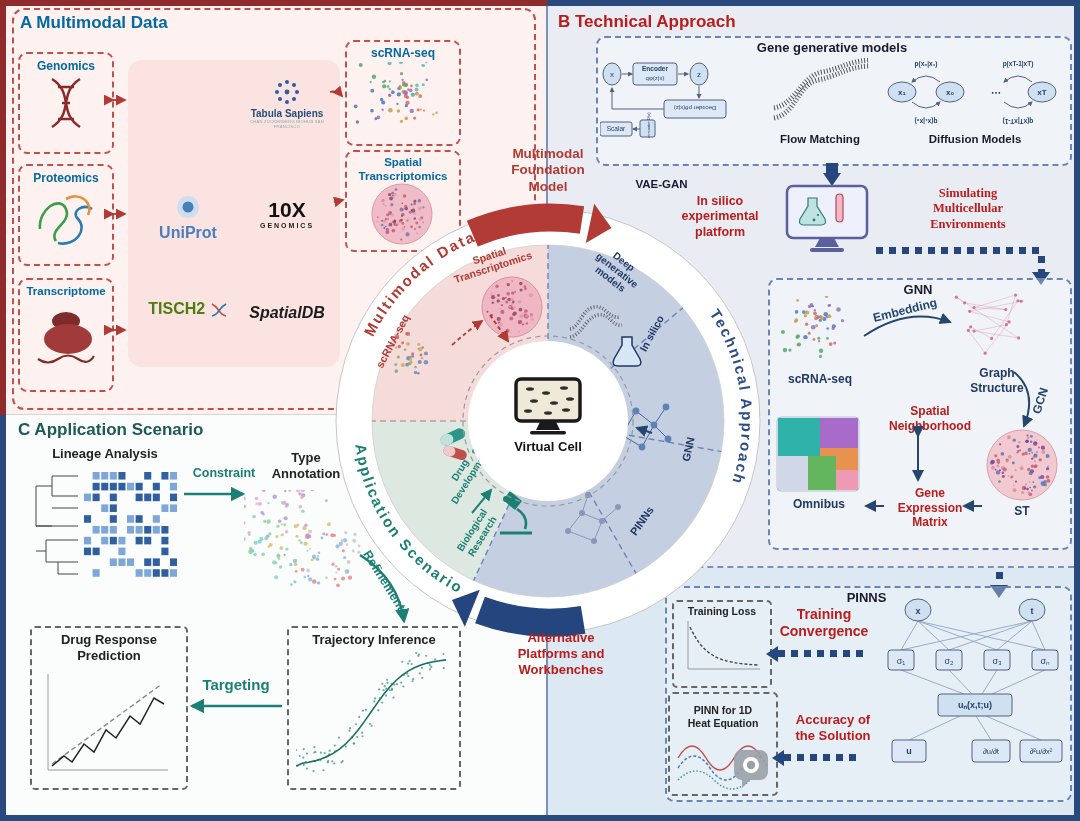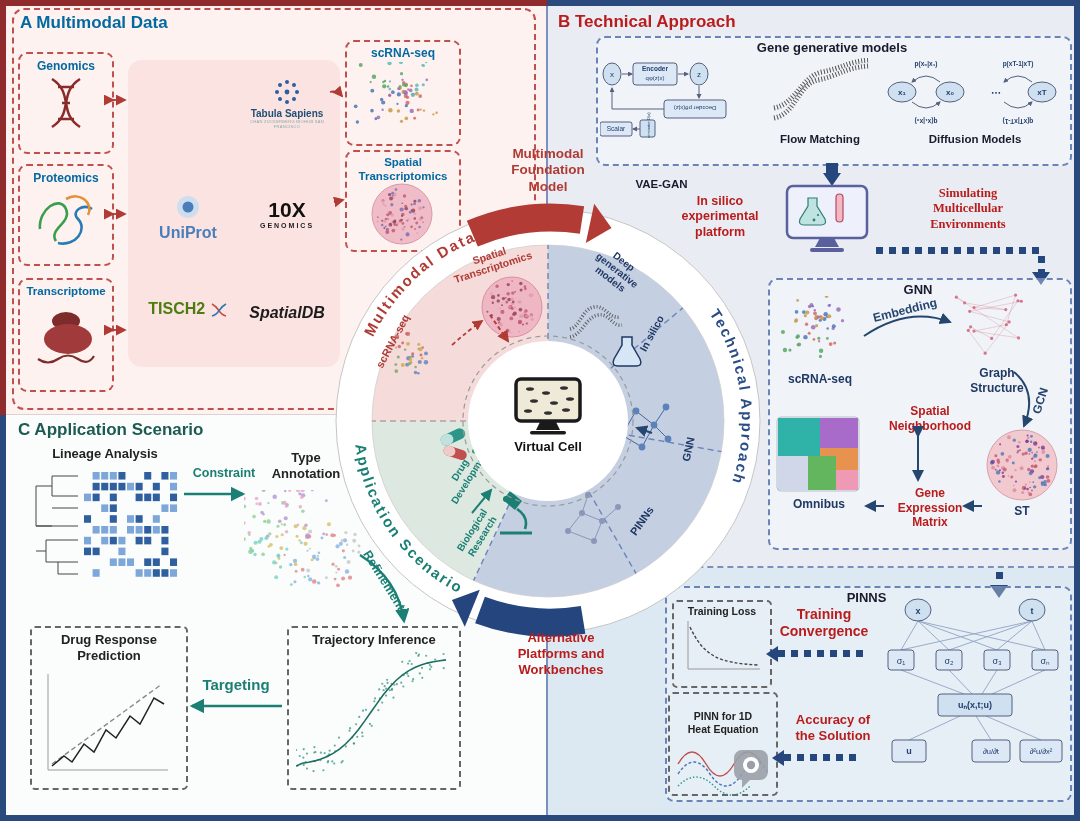--- a/index.html
+++ b/index.html
@@ -616,21 +616,21 @@
       <path d="M 14 4 V 52 H 86" stroke="#999" fill="none" stroke-width="1"></path>
       <path d="M 16 10 C 30 40 46 46 84 48" stroke="#444" fill="none" stroke-width="1.4" stroke-dasharray="3 2"></path>
     </svg>
   </div>
   <div class="abs ctr bold t-blue pre" style="left:770px;top:606px;width:108px;font-size:14px;">Training
 Convergence</div>
   <div class="abs dots-h" style="left:778px;top:650px;width:86px;"></div>
   <div class="abs tri-left" style="left:766px;top:646px;"></div>
 
   <div class="abs b-dark-dash" style="left:668px;top:692px;width:106px;height:100px;">
-    <div class="ctr bold pre" style="margin-top:16px;font-size:10.5px;color:#222;">PINN for 1D
+    <div class="ctr bold pre" style="margin-top:10px;font-size:10.5px;color:#222;">PINN for 1D
 Heat Equation</div>
     <svg width="106" height="62">
       <path d="M 8 28 Q 22 4 36 28 T 64 28 T 92 28" stroke="#c0504d" fill="none" stroke-width="1.4"></path>
       <path d="M 8 38 Q 24 14 40 38 T 72 38 T 98 38" stroke="#4a77b8" fill="none" stroke-width="1.4" stroke-dasharray="3 2"></path>
       <path d="M 8 50 Q 26 32 44 50 T 80 50" stroke="#2e9688" fill="none" stroke-width="1.4" stroke-dasharray="1.5 2"></path>
     </svg>
   </div>
   <div class="abs ctr bold t-blue pre" style="left:778px;top:712px;width:110px;font-size:13px;">Accuracy of
 the Solution</div>
   <div class="abs dots-h" style="left:784px;top:754px;width:74px;"></div>

